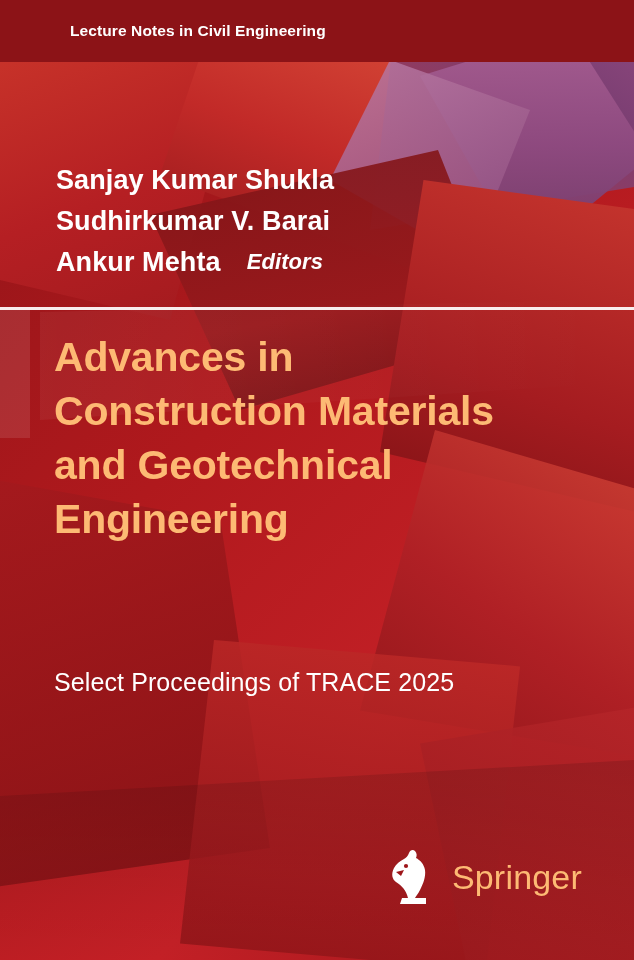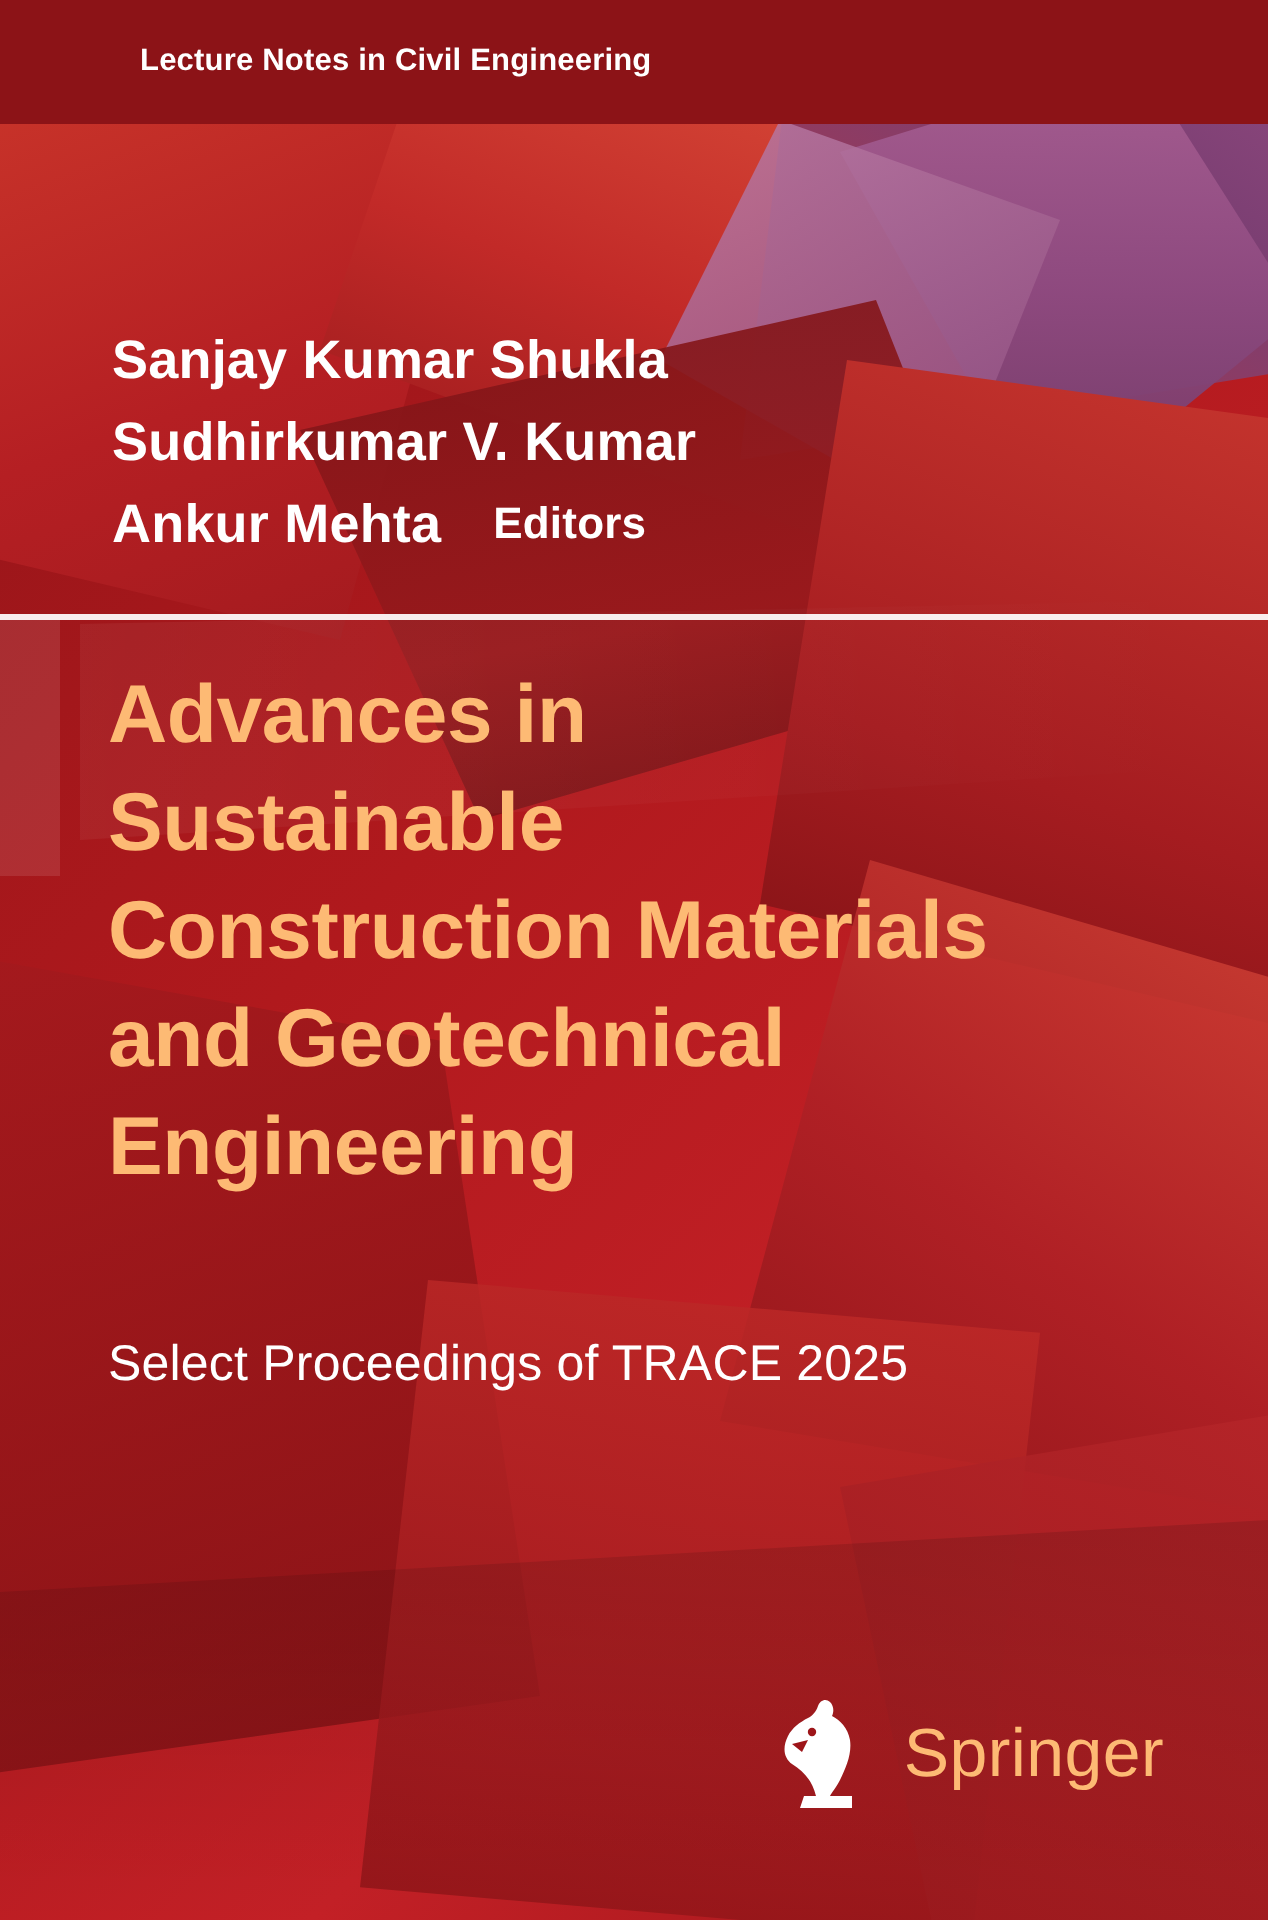--- a/index.html
+++ b/index.html
@@ -129,20 +129,21 @@
   }
   .editor-line {
     color: #ffffff;
     font-size: 27px;
     font-weight: bold;
     line-height: 41px;
     letter-spacing: .1px;
     white-space: nowrap;
   }
   .editors-tag {
+    font-style: italic;
     font-weight: bold;
     font-size: 22px;
     padding-left: 26px;
     position: relative;
     top: -2px;
   }
 
   
   .rule {
     position: absolute;
@@ -228,32 +229,31 @@
   <div class="bg-facet f-bottom-right"></div>
   <div class="bg-facet f-streak-1"></div>
   <div class="bg-facet f-streak-2"></div>
 
   <div class="series-band">
     <span class="series-text">Lecture Notes in Civil Engineering</span>
   </div>
 
   <div class="editors">
     <div class="editor-line">Sanjay Kumar Shukla</div>
-    <div class="editor-line">Sudhirkumar V. Kumar</div>
+    <div class="editor-line">Sudhirkumar V. Barai</div>
     <div class="editor-line">
       <span>Ankur Mehta</span><span class="editors-tag">Editors</span>
     </div>
   </div>
 
   <div class="rule"></div>
   <div class="rule-notch"></div>
 
   <div class="title-block">
     <div class="title-line">Advances in</div>
-    <div class="title-line">Sustainable</div>
     <div class="title-line">Construction Materials</div>
     <div class="title-line">and Geotechnical</div>
     <div class="title-line">Engineering</div>
   </div>
 
   <div class="subtitle">Select Proceedings of TRACE 2025</div>
 
   <div class="logo">
     <div class="logo-mark">
       <svg viewBox="0 0 56 62" width="56" height="62" aria-hidden="true">

